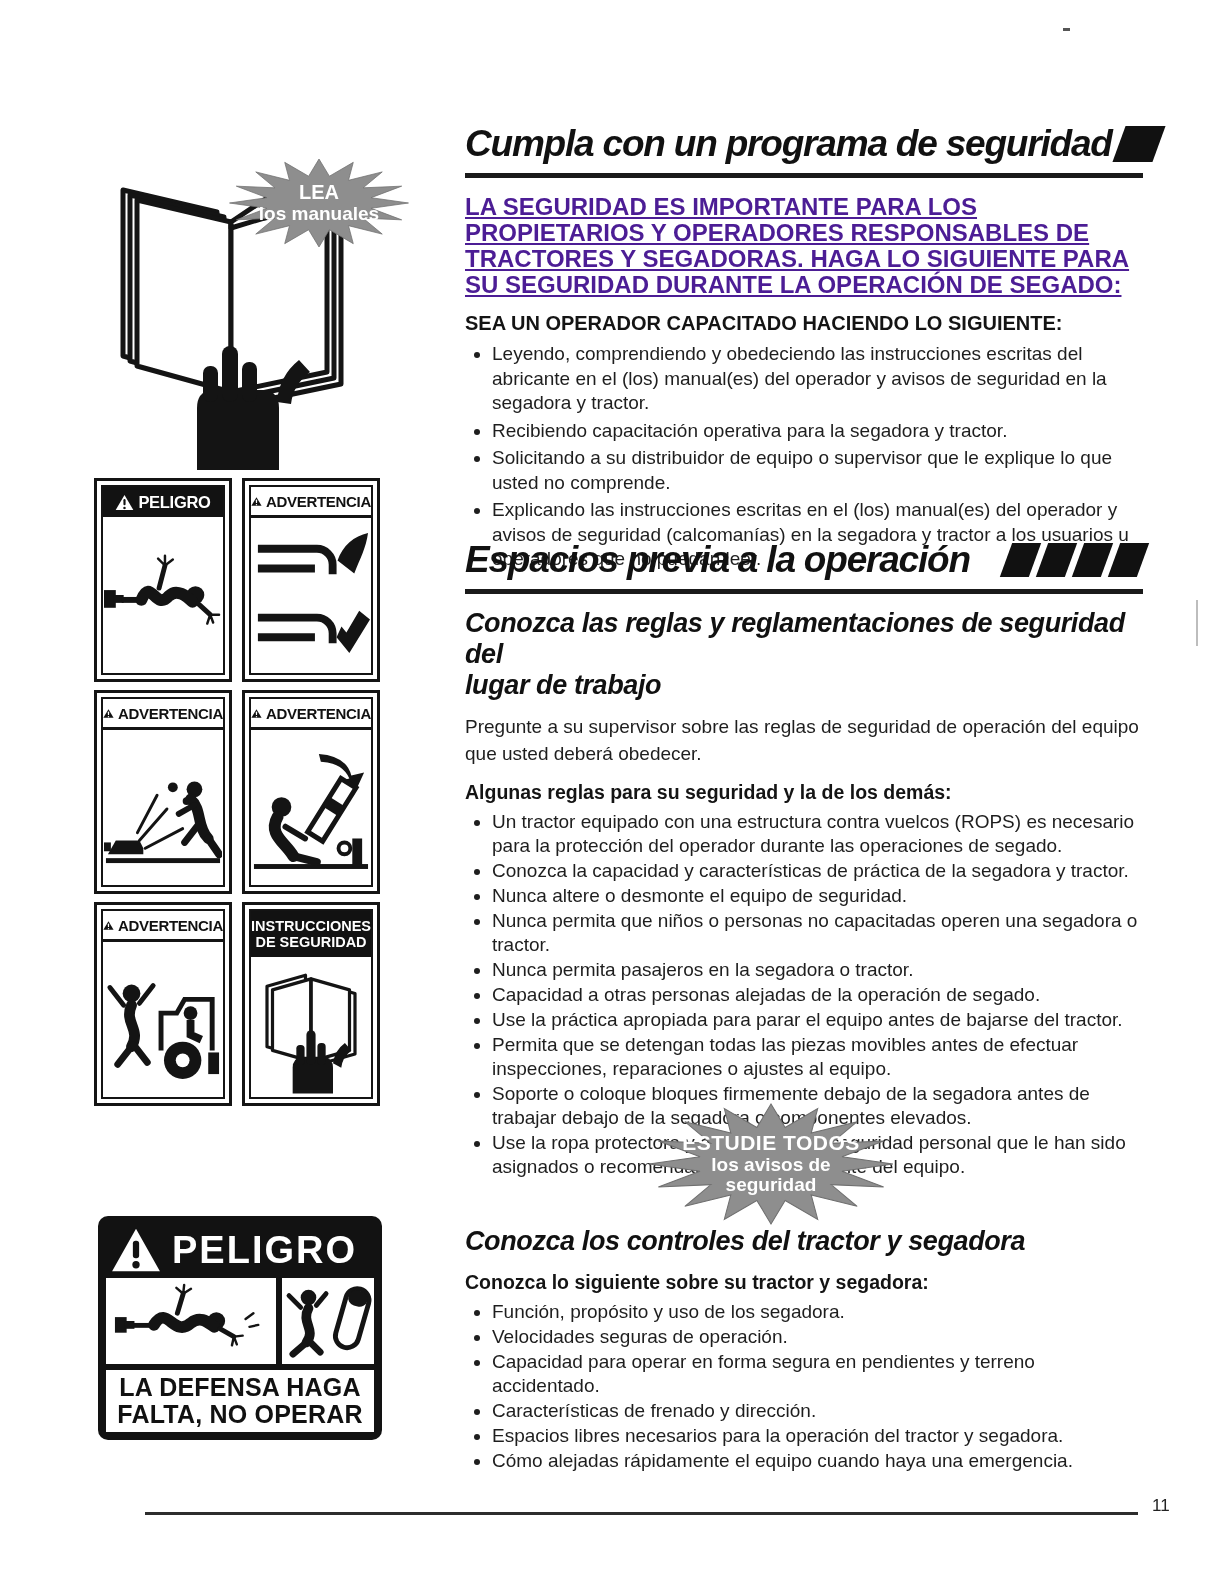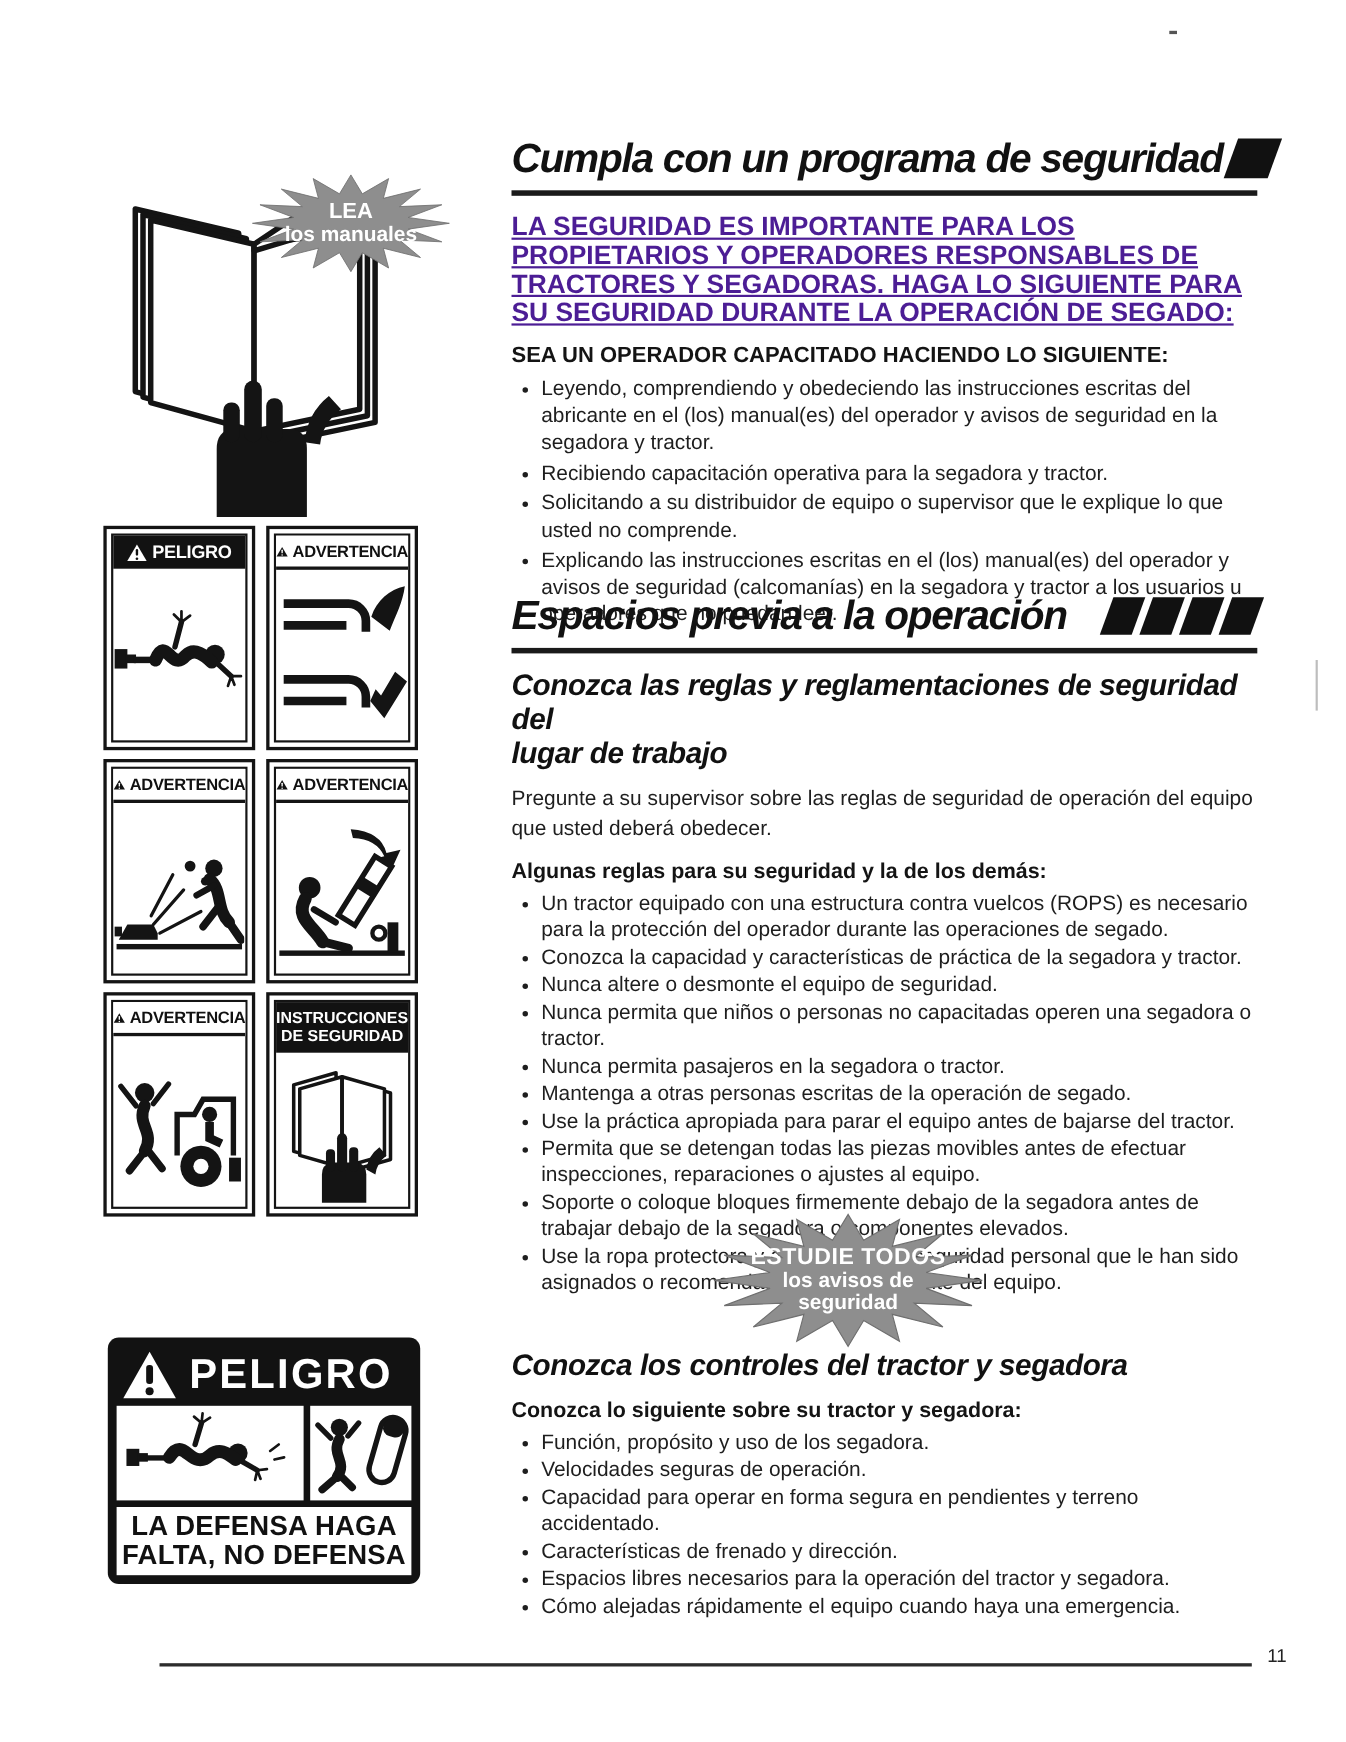--- a/index.html
+++ b/index.html
@@ -345,21 +345,21 @@
           </g>
           <g transform="rotate(16 70 40)">
             <rect x="58" y="6" width="24" height="62" rx="12" fill="#ffffff" stroke="#141414" stroke-width="5"></rect>
             <rect x="60" y="8" width="20" height="16" rx="8" fill="#141414"></rect>
           </g>
         </svg>
       </div>
     </div>
     <div class="decal-caption">
       <span>LA DEFENSA HAGA</span>
-      <span>FALTA, NO DEFENSA</span>
+      <span>FALTA, NO OPERAR</span>
     </div>
   </div>
 
   <div class="chunk" style="top:92px;margin-top:30px;">
     <div class="section-title">
       <h1>Cumpla con un programa de seguridad</h1>
       <div class="flags">
         <span class="flag big"></span>
       </div>
     </div>
@@ -390,21 +390,21 @@
       <span class="hl">lugar de trabajo</span>
     </h2>
     <p class="body-text">Pregunte a su supervisor sobre las reglas de seguridad de operación del equipo que usted deberá obedecer.</p>
     <p class="lead-bold">Algunas reglas para su seguridad y la de los demás:</p>
     <ul class="blist blist2">
       <li>Un tractor equipado con una estructura contra vuelcos (ROPS) es necesario para la protección del operador durante las operaciones de segado.</li>
       <li>Conozca la capacidad y características de práctica de la segadora y tractor.</li>
       <li>Nunca altere o desmonte el equipo de seguridad.</li>
       <li>Nunca permita que niños o personas no capacitadas operen una segadora o tractor.</li>
       <li>Nunca permita pasajeros en la segadora o tractor.</li>
-      <li>Mantenga a otras personas escritas de la operación de segado.</li>
+      <li>Capacidad a otras personas alejadas de la operación de segado.</li>
       <li>Use la práctica apropiada para parar el equipo antes de bajarse del tractor.</li>
       <li>Permita que se detengan todas las piezas movibles antes de efectuar inspecciones, reparaciones o ajustes al equipo.</li>
       <li>Soporte o coloque bloques firmemente debajo de la segadora antes de trabajar debajo de la segadora o componentes elevados.</li>
       <li>Use la ropa protectora y dispositivos de seguridad personal que le han sido asignados o recomendados por el fabricante del equipo.</li>
     </ul>
   </div>
 
   <div class="burst burst-estudie" style="left:646px;top:1102px;width:250px;height:124px;">
     <svg width="250" height="124" viewBox="0 0 240 120">
       <polygon fill="#8e8e8e" stroke="#6f6f6f" stroke-width="1" points="238,60 188.7,67 229,82.2 178.2,80 203.4,101 158.9,89.9 165.2,113.6 133.7,95.3 120,118 106.3,95.3 74.8,113.6 81.1,89.9 36.6,101 61.8,80 11,82.2 51.3,67 2,60 51.3,53 11,37.8 61.8,40 36.6,19 81.1,30.1 74.8,6.4 106.3,24.7 120,2 133.7,24.7 165.2,6.4 158.9,30.1 203.4,19 178.2,40 229,37.8 188.7,53"></polygon>

